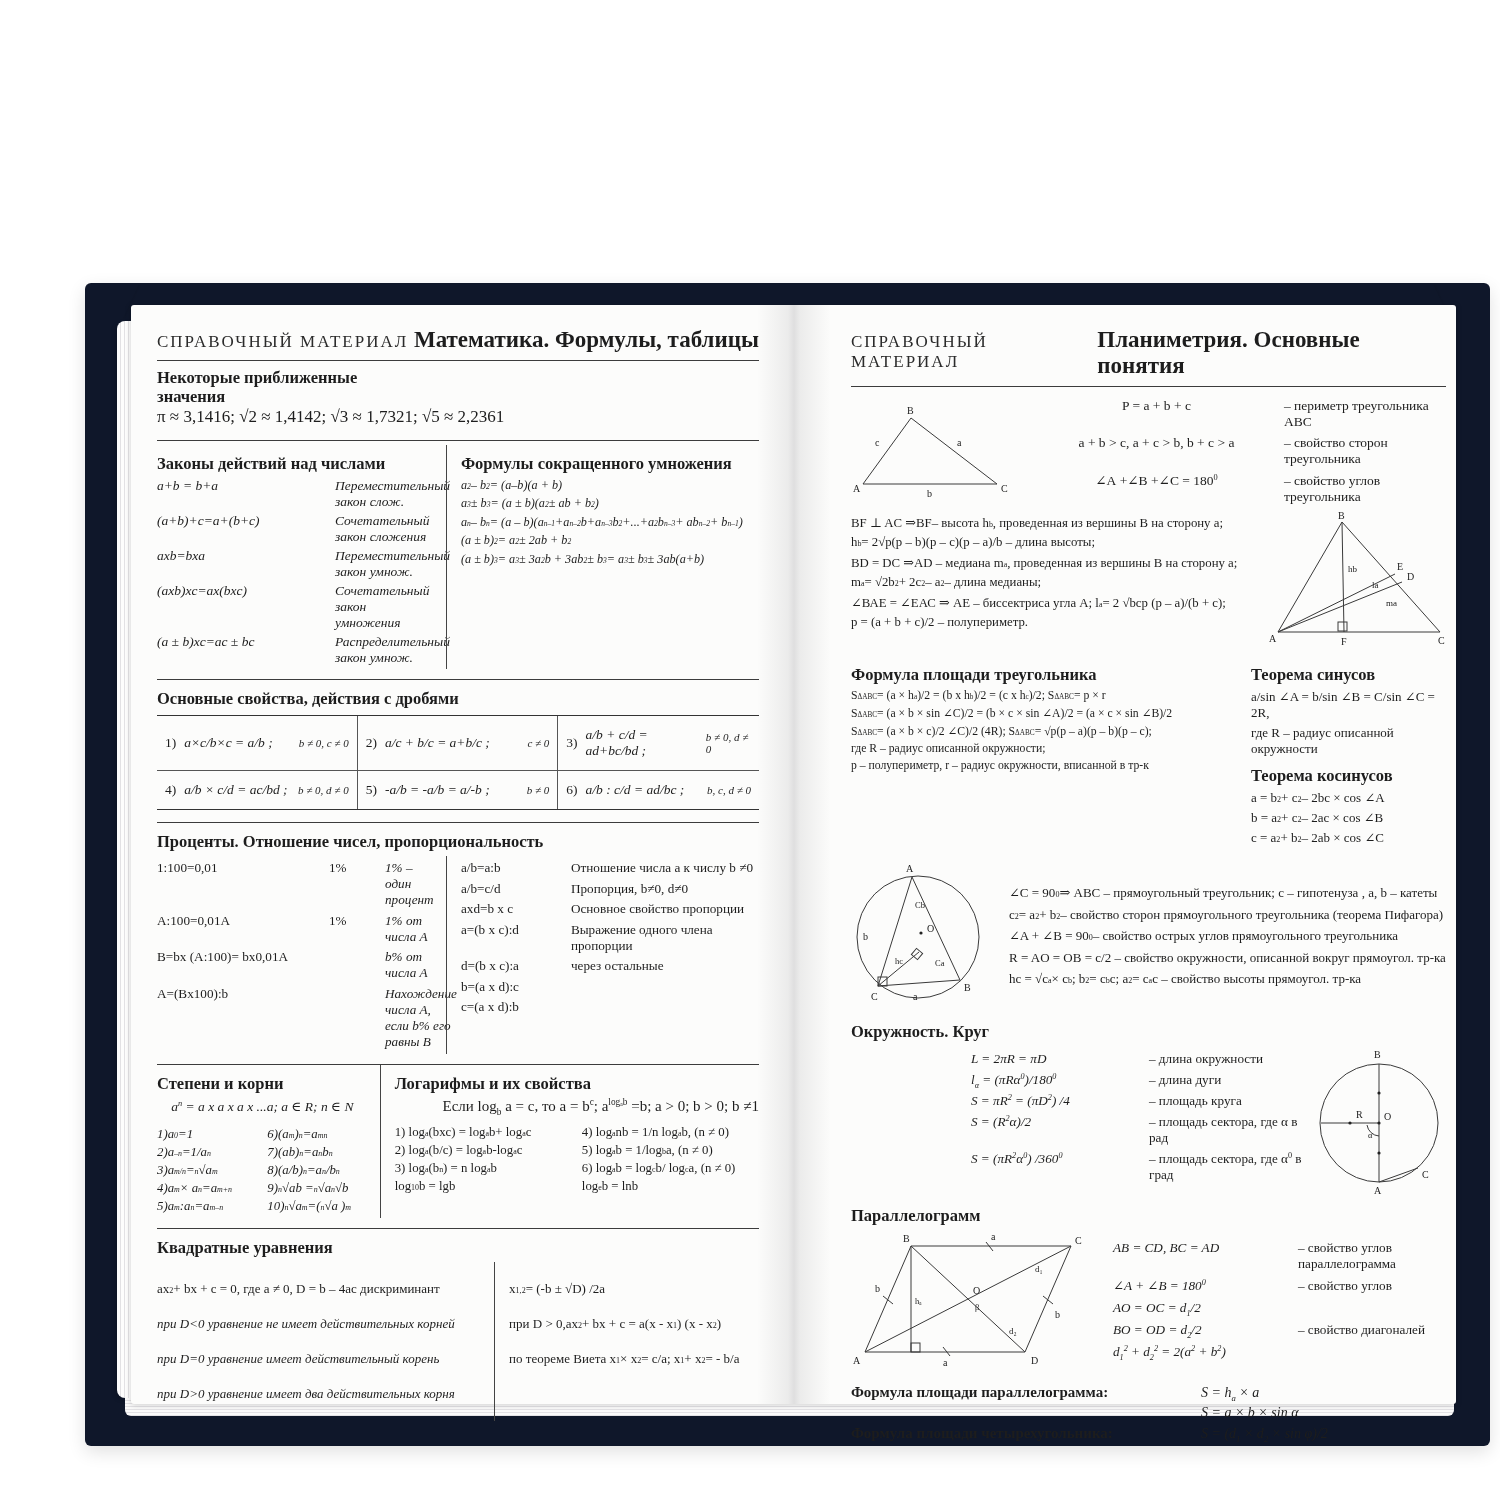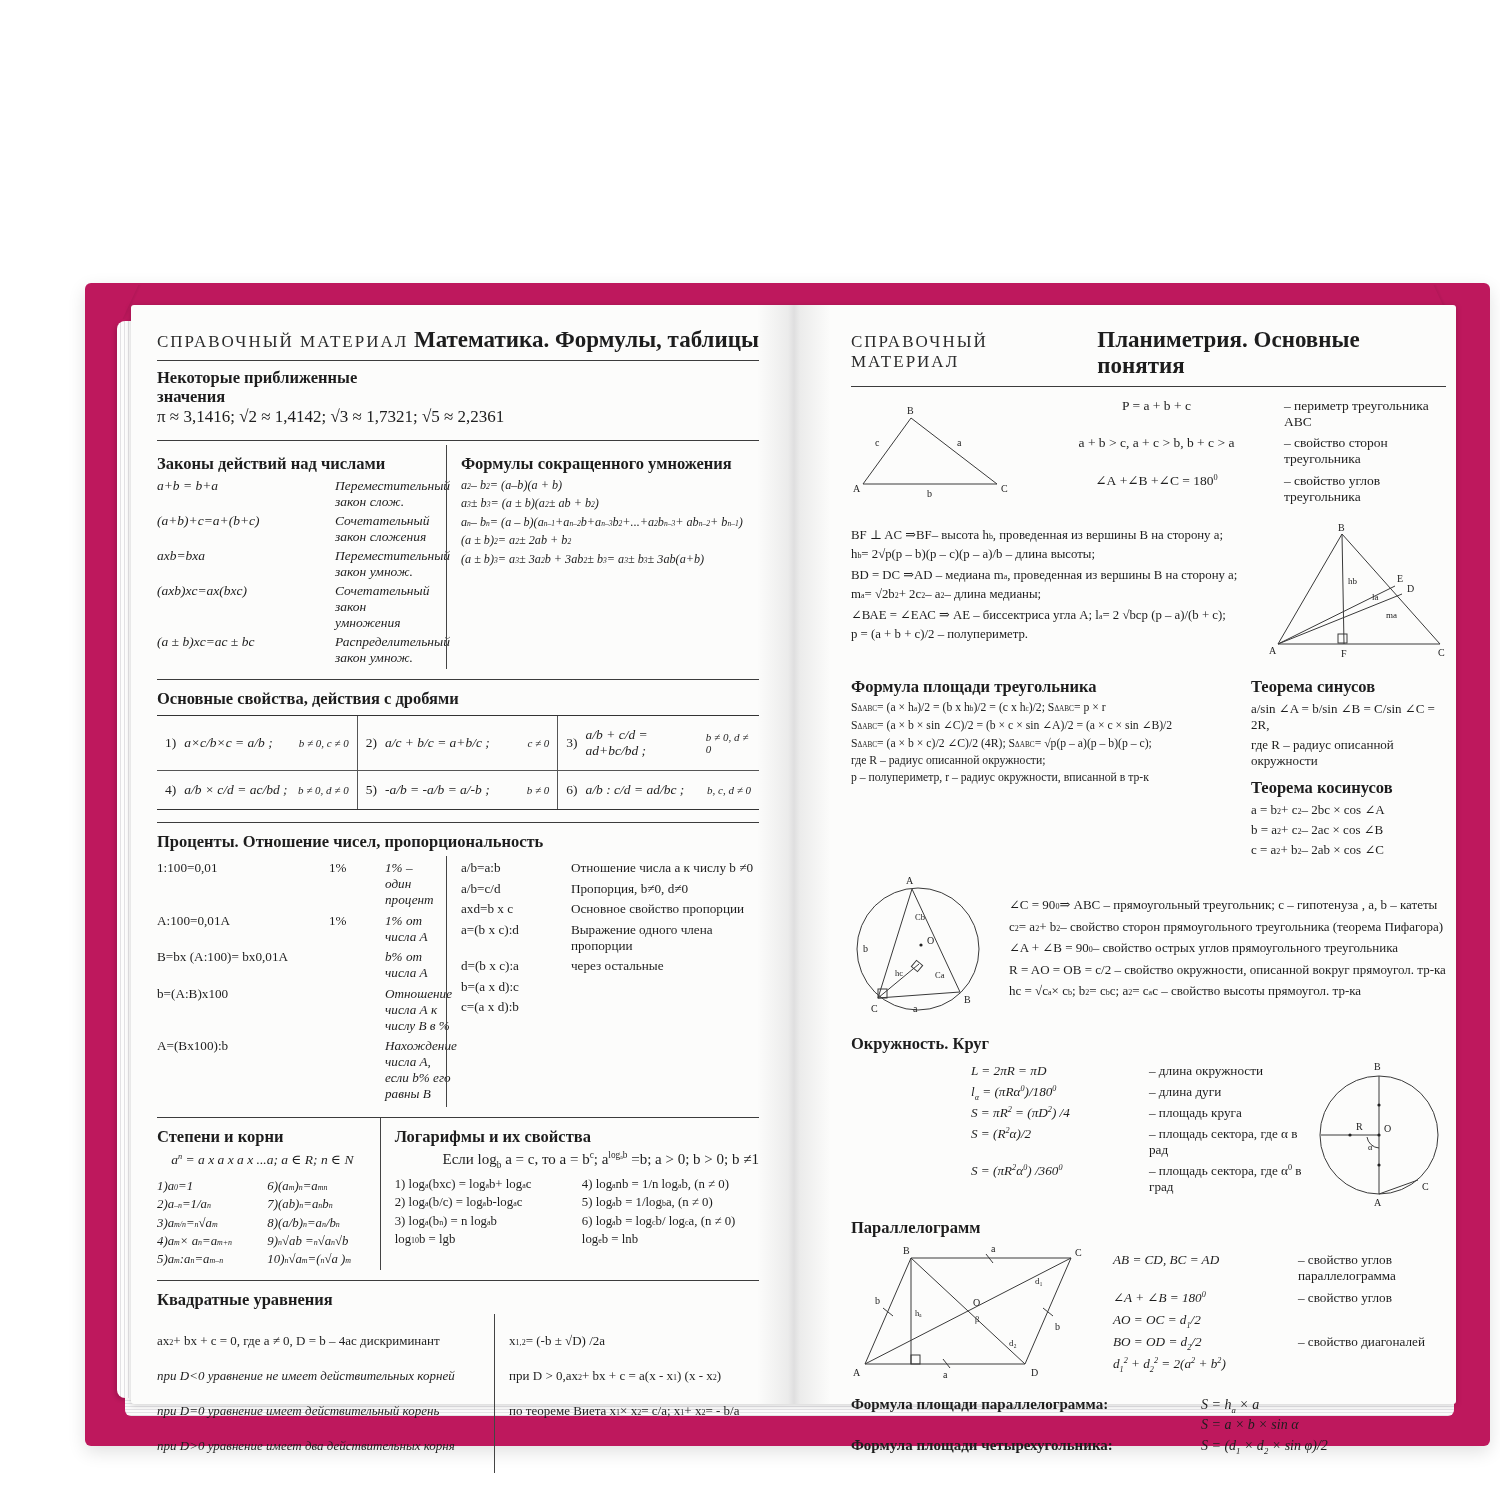--- a/index.html
+++ b/index.html
@@ -79,21 +79,21 @@
   .quad .c1{width:56%;}
   .quad-left .row:not(:first-child){font-style:italic;}
   .quad-left .row,.quad-right .row{font-size:13px;margin:19px 0;}
 
   
   .blk{margin-top:10px;}
   .tri1-wrap{display:flex;align-items:center;gap:18px;margin-top:6px;}
   .tri1-rows{flex:1;}
   .tri1-rows .f{width:255px;flex-shrink:0;text-align:center;}
   .tri1-rows .row{margin:5px 0;}
-  .cev-wrap{display:flex;gap:10px;margin-top:12px;}
+  .cev-wrap{display:flex;gap:10px;margin-top:0;}
   .cev-rows{flex:1;}
   .cev-rows .row{font-size:12.8px;margin:4.5px 0;white-space:nowrap;}
   .area-wrap{display:flex;margin-top:8px;justify-content:space-between;}
   .area-col{width:400px;flex-shrink:0;box-sizing:border-box;padding-right:10px;}
   .area-col .row{font-size:11.7px;white-space:nowrap;margin:4px 0;}
   .sin-col{flex:1;}
   .sin-col .row{font-size:13px;margin:4px 0;}
   .rtri-wrap{display:flex;gap:22px;align-items:center;margin-top:10px;}
   .rtri-rows .row{font-size:13px;margin:5.5px 0;white-space:nowrap;}
   .circ-wrap{display:flex;}
@@ -110,21 +110,21 @@
   .areaform .row{margin:4px 0;}
 
   svg{display:block;}
   svg line,svg polygon,svg circle,svg polyline,svg path,svg rect{stroke:#3a3a3a;stroke-width:1;fill:none;}
   svg text{font-size:10px;fill:#222;font-family:"Liberation Serif",serif;font-style:normal;}
   svg .dot{fill:#222;stroke:none;}
 </style>
 </head>
 <body>
 
-<div class="book" style="background: #be185d; text-decoration: underline;">
+<div class="book" style="background: #0f172a; text-decoration: underline;">
   <div class="seam-tl"></div>
   <div class="seam-tr"></div>
   <div class="edge-left"></div>
   <div class="edge-bottom"></div>
   <div class="sheet">
     <div class="spine"></div>
     <div class="pages">
 
       <div class="page left">
         <div class="pg-head">
@@ -226,25 +226,20 @@
                 </div>
                 <div class="row">
                   <span class="f">А:100=0,01А</span>
                   <span class="m">1%</span>
                   <span class="d">1% от числа А</span>
                 </div>
                 <div class="row">
                   <span class="f">B=bx (А:100)= bx0,01А</span>
                   <span class="m"></span>
                   <span class="d">b% от числа А</span>
-                </div>
-                <div class="row">
-                  <span class="f">b=(А:B)x100</span>
-                  <span class="m"></span>
-                  <span class="d">Отношение числа А к числу В в %</span>
                 </div>
                 <div class="row">
                   <span class="f">А=(Bx100):b</span>
                   <span class="m"></span>
                   <span class="d">Нахождение числа А, если b% его равны В</span>
                 </div>
               </div>
             <div class="c2 pct-right">
                 <div class="row">
                   <span class="f">a/b=a:b</span>

